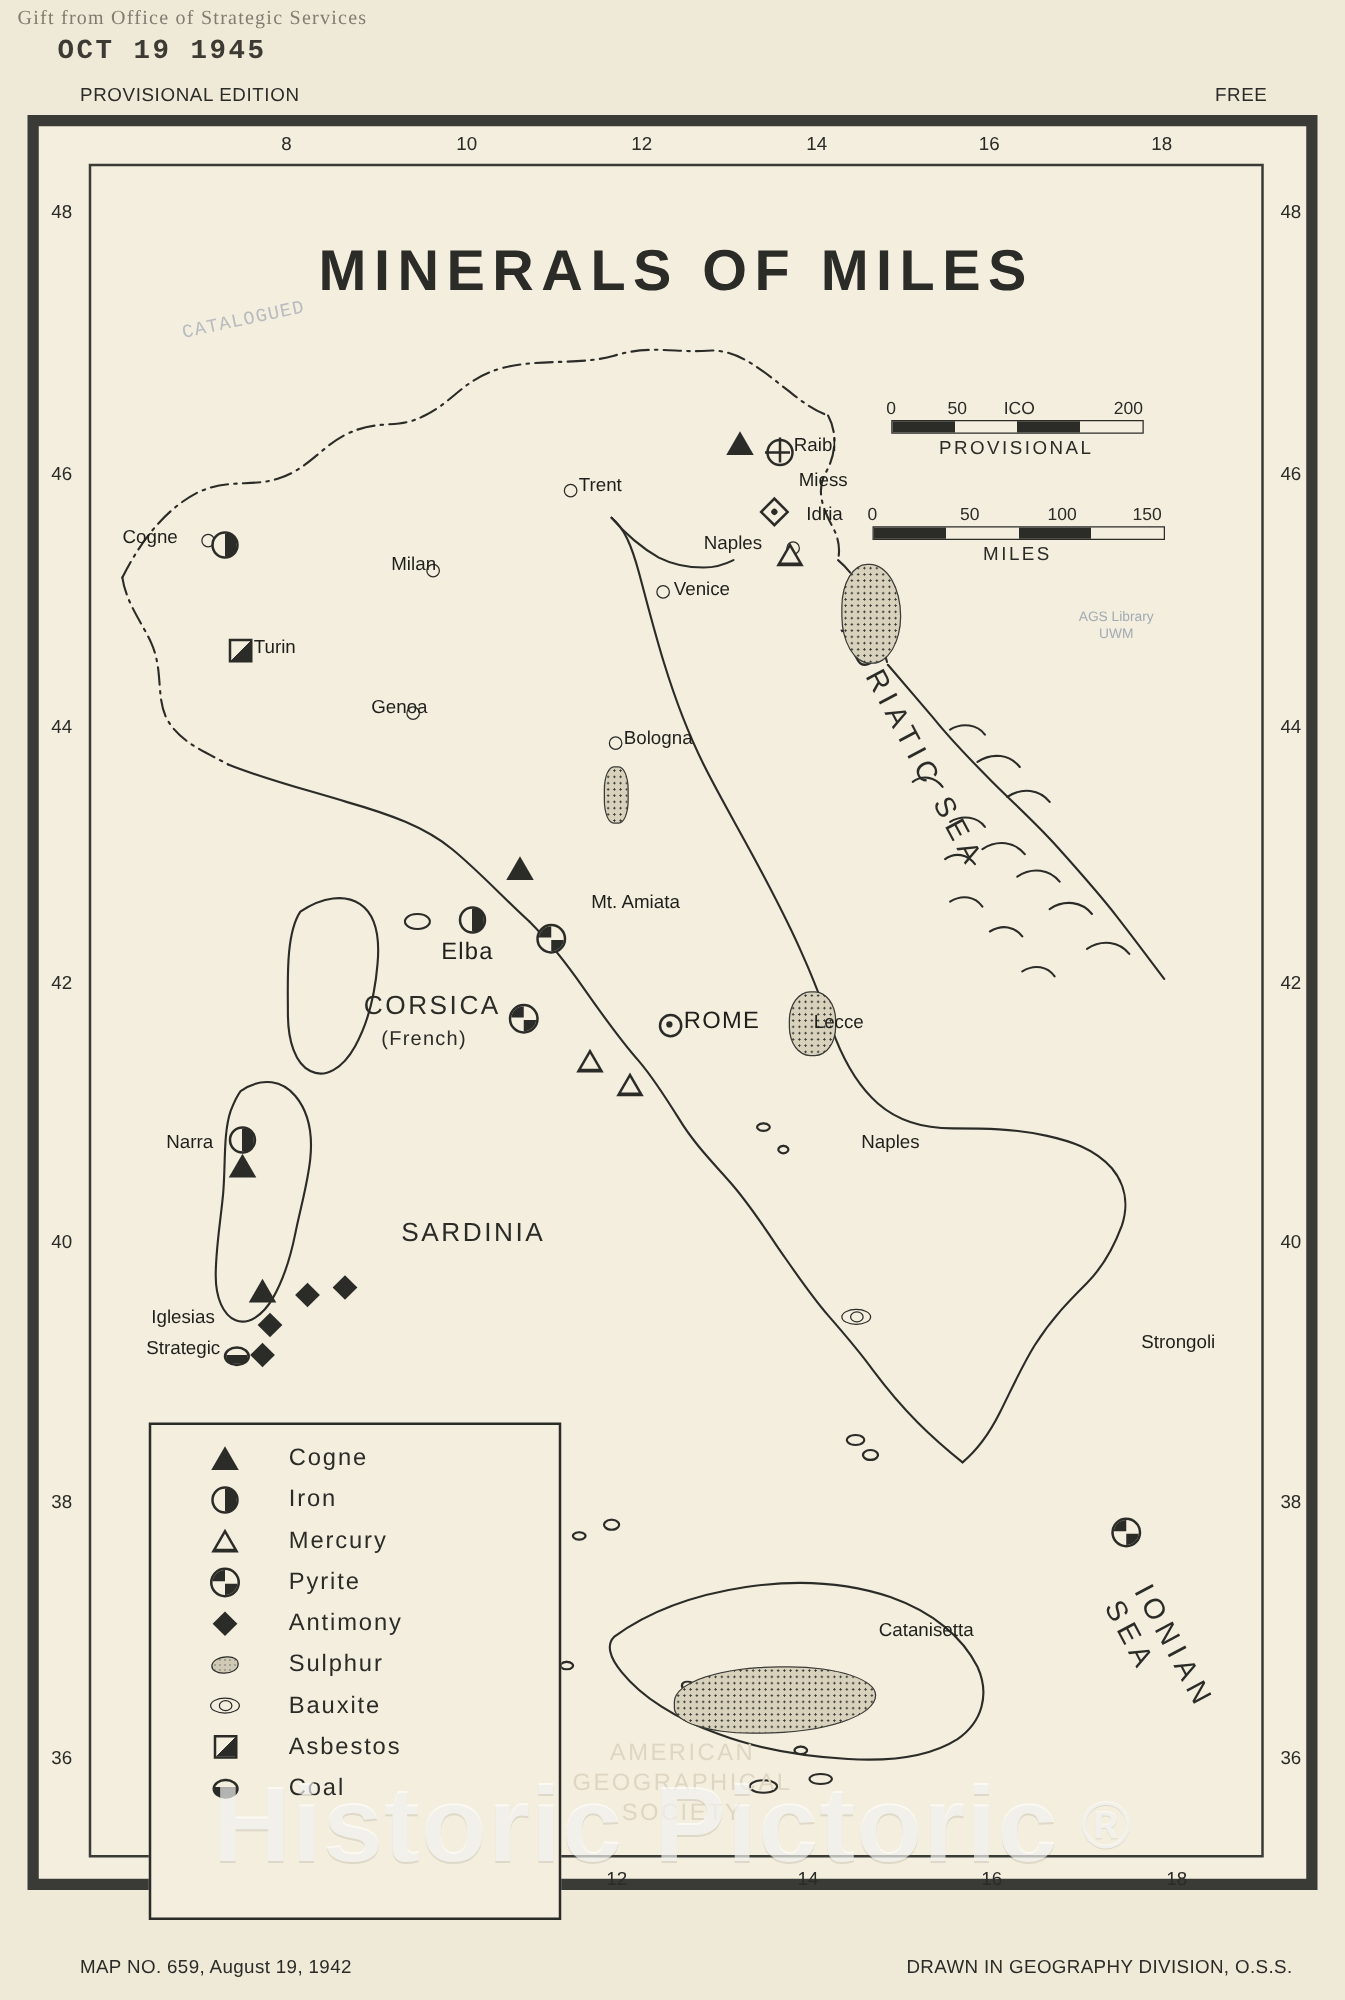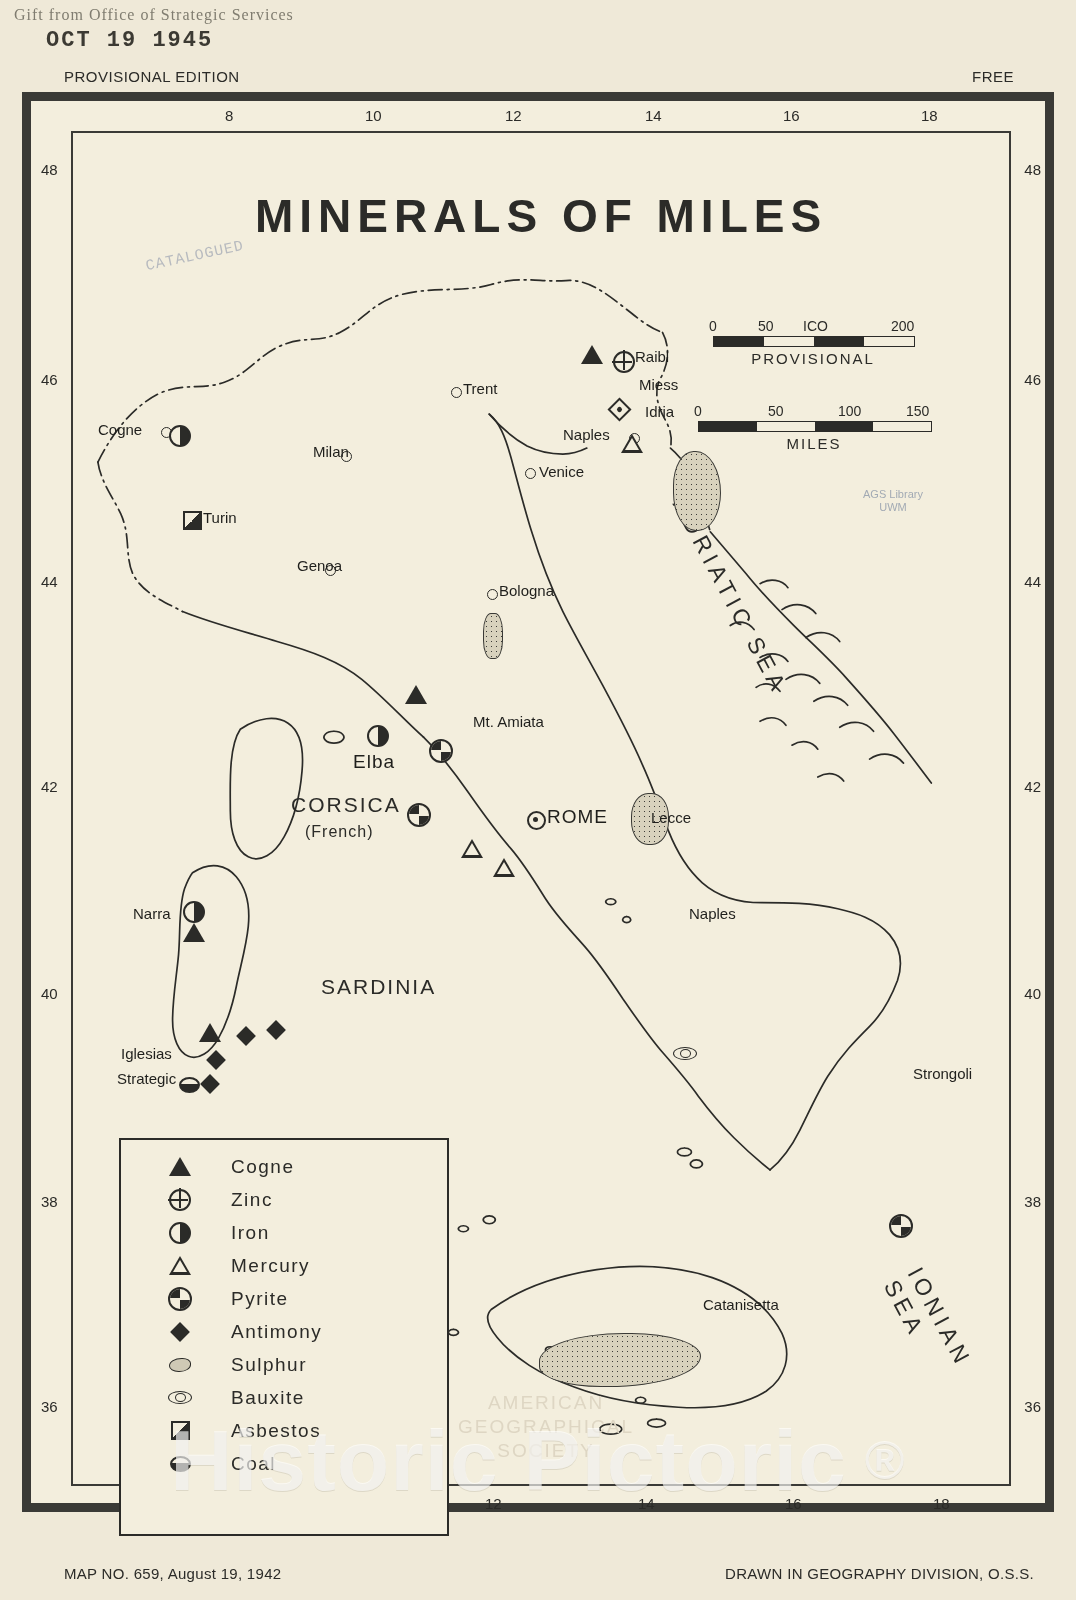--- a/index.html
+++ b/index.html
@@ -440,26 +440,20 @@
 
       <div class="legend">
         <div class="legend-row">
           <span class="legend-sym">
               <span class="sym s-lead" style="position:relative"></span>
             </span>
           <span class="legend-label">Cogne</span>
         </div>
         <div class="legend-row">
           <span class="legend-sym">
-              <span class="sym s-zinc" style="position:relative"></span>
-            </span>
-          <span class="legend-label">Zinc</span>
-        </div>
-        <div class="legend-row">
-          <span class="legend-sym">
               <span class="sym s-iron" style="position:relative"></span>
             </span>
           <span class="legend-label">Iron</span>
         </div>
         <div class="legend-row">
           <span class="legend-sym">
               <span class="sym s-merc" style="position:relative"></span>
             </span>
           <span class="legend-label">Mercury</span>
         </div>

